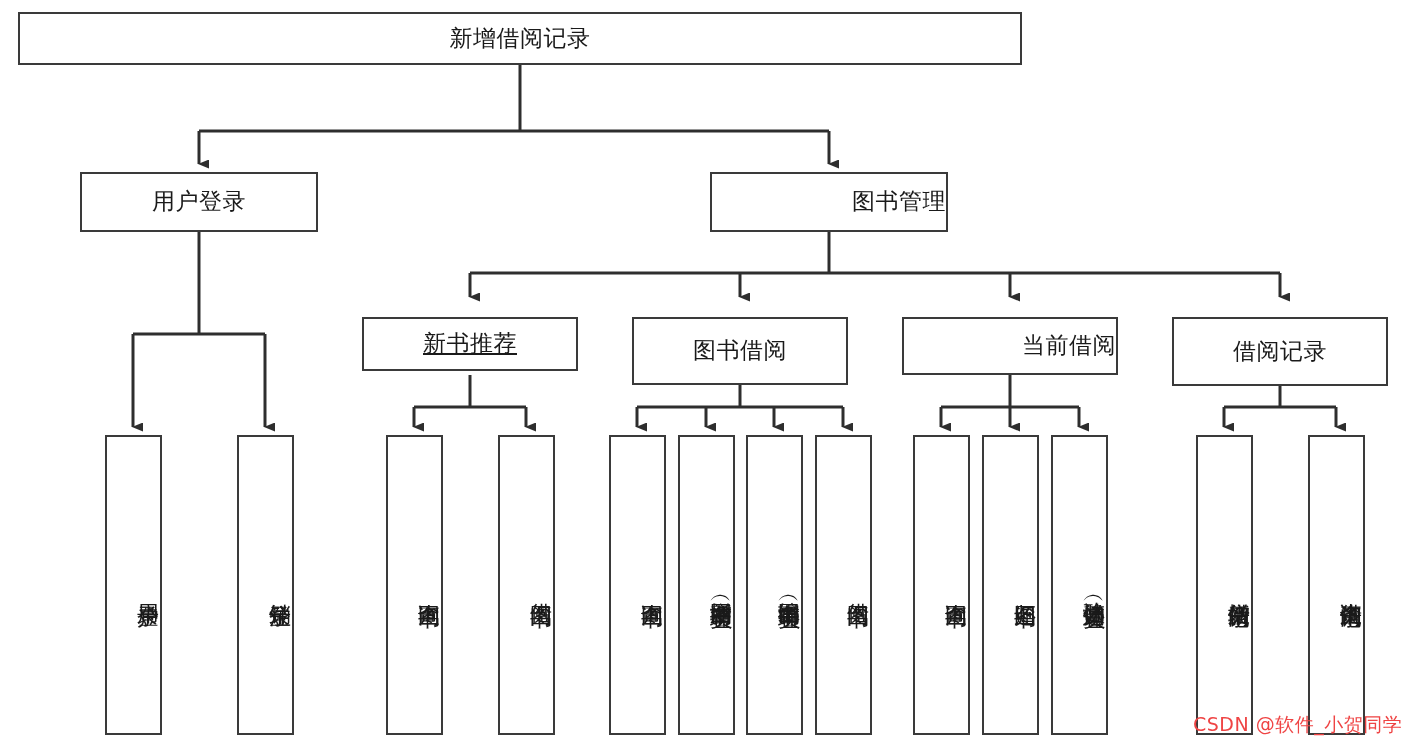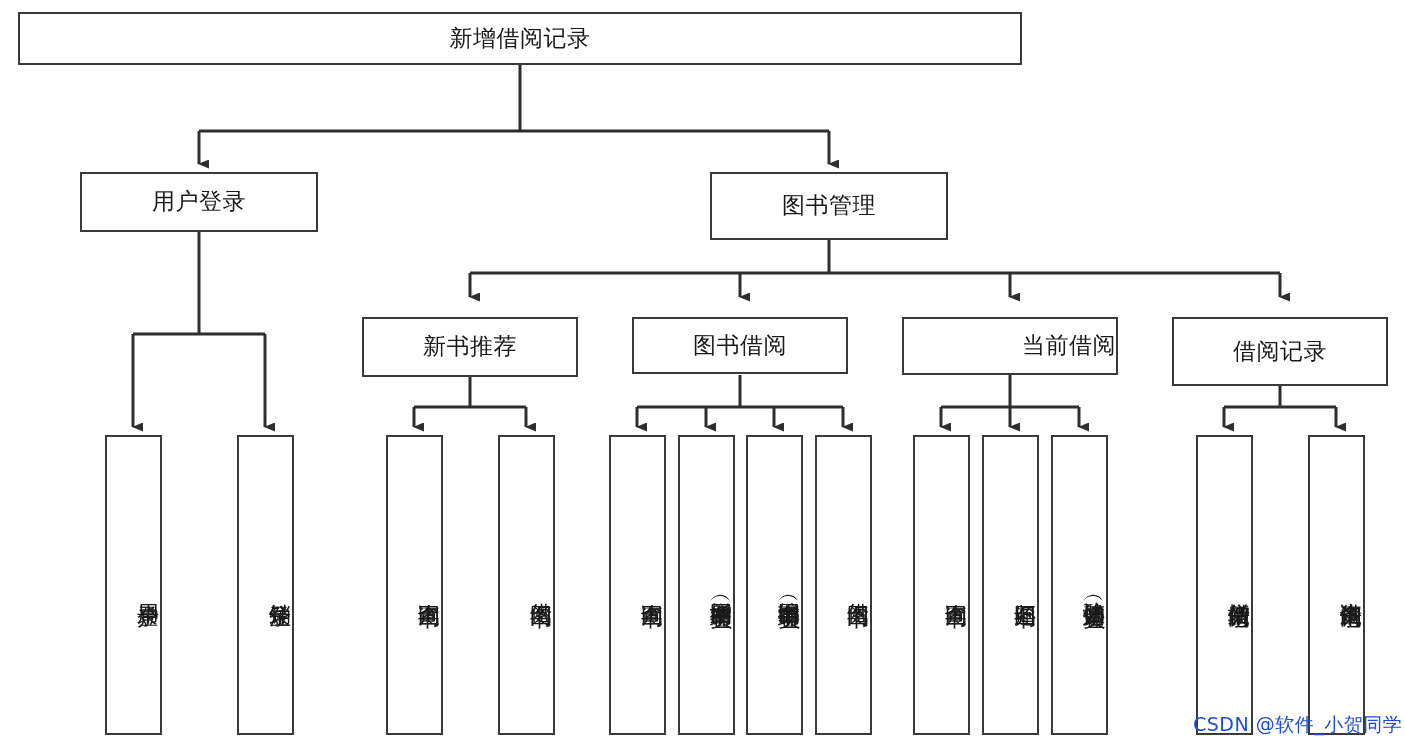--- a/index.html
+++ b/index.html
@@ -53,21 +53,21 @@
     padding-top: 6px;
   }
   .node.vert .vlabel {
     writing-mode: vertical-rl;
     text-orientation: upright;
     display: block;
     white-space: nowrap;
   }
   .watermark {
     position: absolute;
-    color: #1d4ed8;
+    color: #ef4444;
     font-size: 19px;
     letter-spacing: 0.5px;
     white-space: nowrap;
     z-index: 5;
   }
 </style>
 </head>
 <body>
 
 <div id="canvas">
@@ -124,28 +124,28 @@
     </g>
   </svg>
 
   <div class="node horiz" style="left:18px; top:12px; width:1004px; height:53px;">
     <span>新增借阅记录</span>
   </div>
 
   <div class="node horiz" style="left:80px; top:172px; width:238px; height:60px;">
     <span>用户登录</span>
   </div>
-  <div class="node horiz" style="left:710px; top:172px; width:238px; height:68px;">
+  <div class="node horiz" style="left:710px; top:172px; width:238px; height:60px;justify-content:flex-end;">
     <span>图书管理</span>
   </div>
 
-  <div class="node horiz" style="left:362px; top:317px; width:216px; height:60px;">
+  <div class="node horiz" style="left:362px; top:317px; width:216px; height:54px;text-decoration:underline;">
     <span>新书推荐</span>
   </div>
-  <div class="node horiz" style="left:632px; top:317px; width:216px; height:57px;">
+  <div class="node horiz" style="left:632px; top:317px; width:216px; height:68px;">
     <span>图书借阅</span>
   </div>
   <div class="node horiz" style="left:902px; top:317px; width:216px; height:58px;justify-content:flex-end;">
     <span>当前借阅</span>
   </div>
   <div class="node horiz" style="left:1172px; top:317px; width:216px; height:69px;">
     <span>借阅记录</span>
   </div>
 
   <div class="node vert" style="left:105px; top:435px; width:57px; height:300px;">

